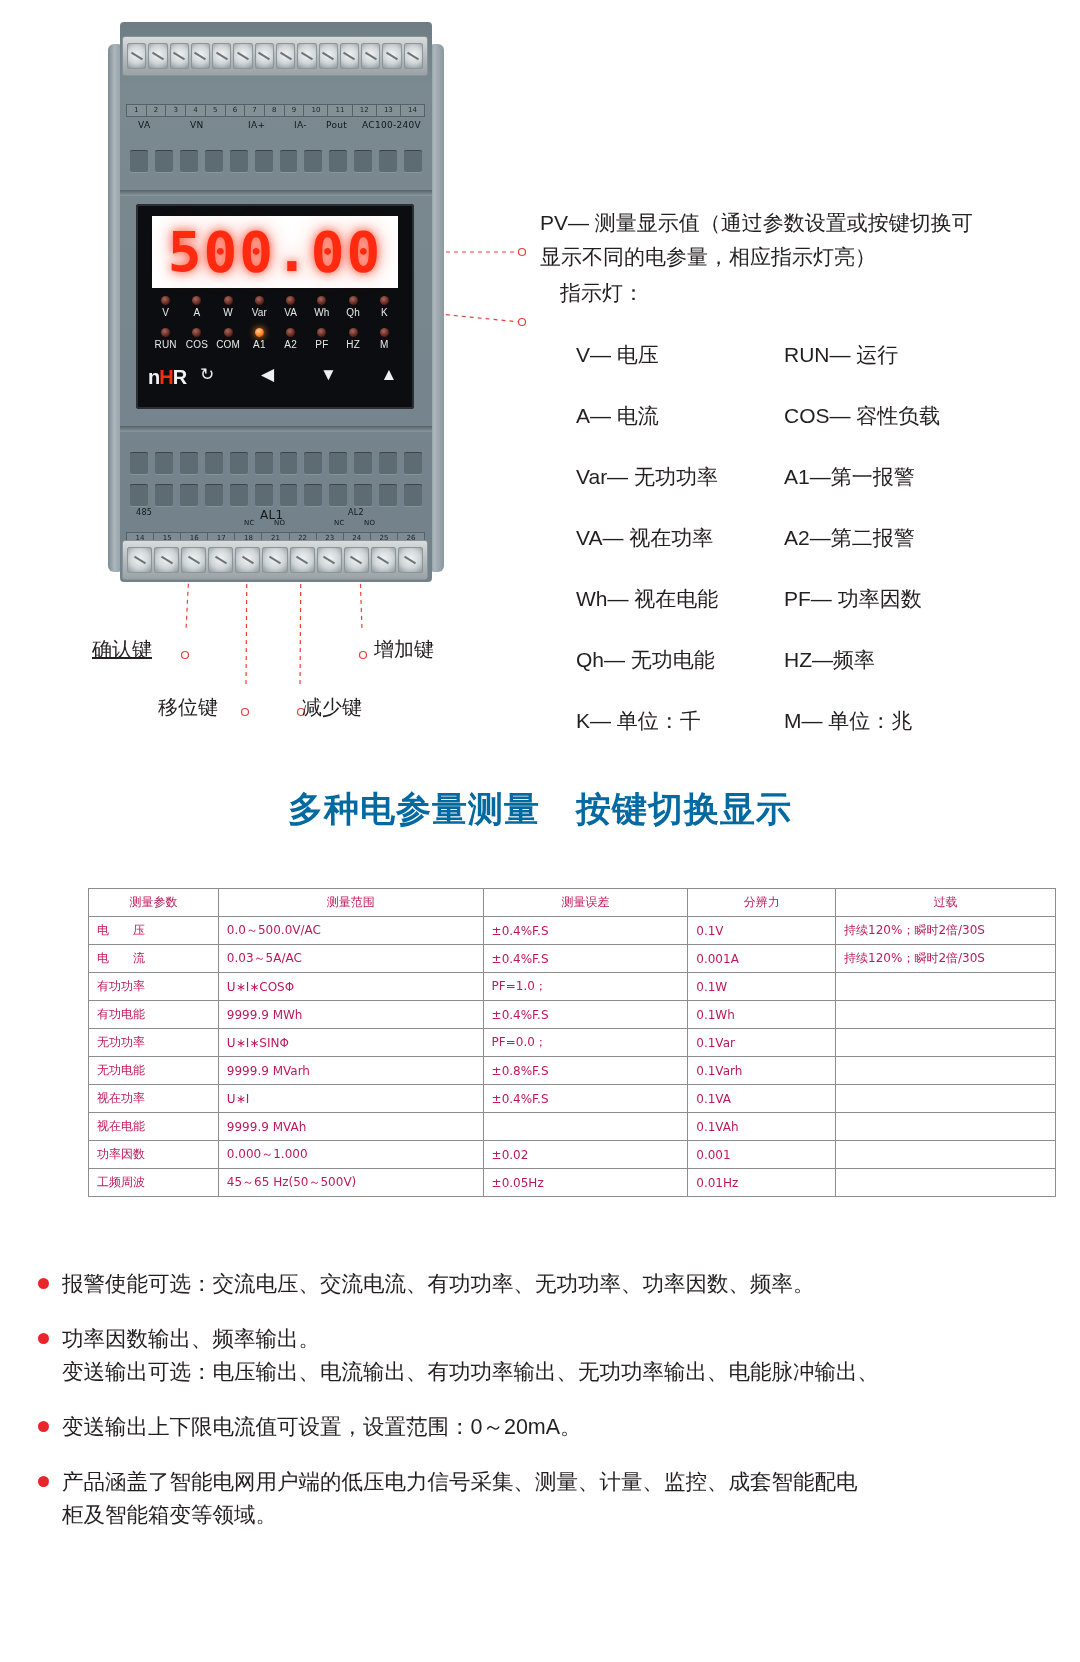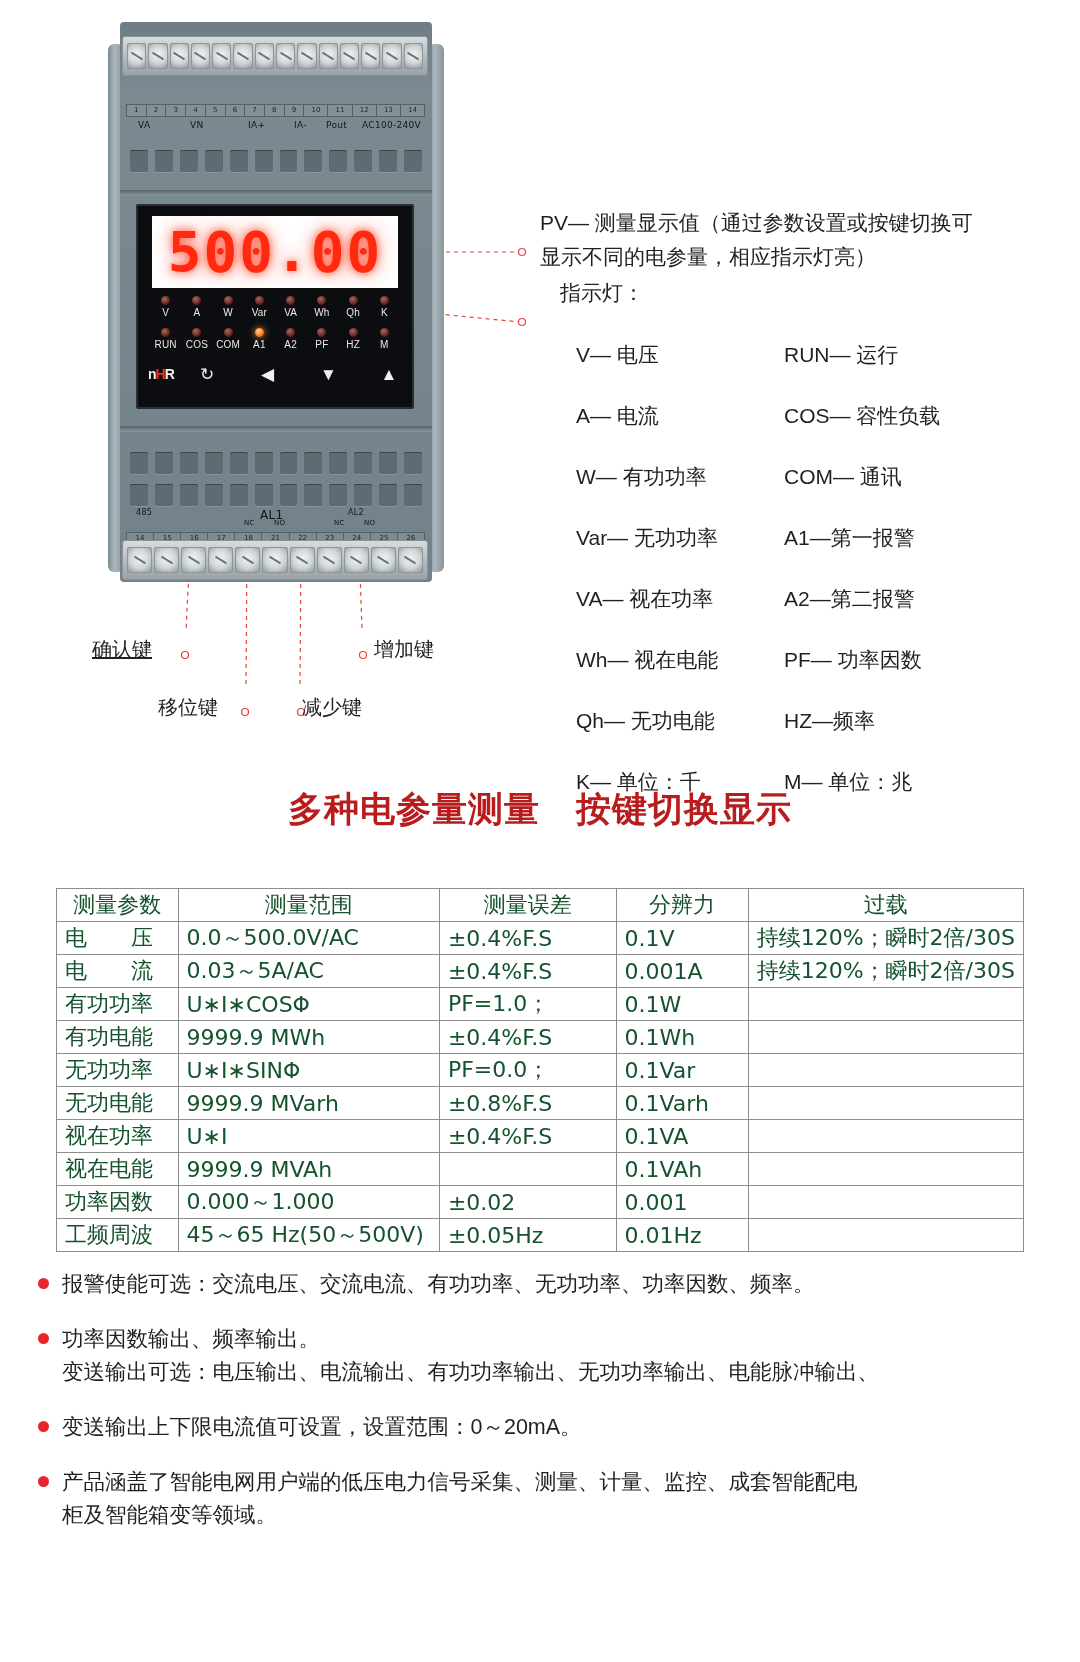--- a/index.html
+++ b/index.html
@@ -212,21 +212,21 @@
     font-family: "Liberation Sans", sans-serif;
     letter-spacing: .2px;
   }
 
   .brand {
     position: absolute;
     left: 12px;
     top: 162px;
     font-family: "Liberation Sans", sans-serif;
     font-weight: bold;
-    font-size: 14px;
+    font-size: 20px;
     color: #f2f2f2;
     letter-spacing: -1px;
   }
   .brand em {
     font-style: normal;
     color: #ff2a10;
   }
 
   .keys {
     position: absolute;
@@ -290,36 +290,37 @@
 
   
   .headline {
     position: absolute;
     left: 0; top: 786px;
     width: 1080px;
     text-align: center;
     font-size: 35px;
     font-weight: bold;
     letter-spacing: 1px;
-    color: #b91c1c;
+    color: #0369a1;
   }
 
   
   .spec-wrap {
     position: absolute;
     left: 56px;
     top: 888px;
     width: 968px;
   }
   table.spec {
     border-collapse: collapse;
     width: 968px;
-    font-size: 22px;
-    color: #14532d;
+    font-size: 12px;
+    color: #be185d;
     font-family: "DejaVu Sans", sans-serif;
+    margin-left: 32px;
   }
   table.spec th, table.spec td {
     border: 1px solid #8d8d8d;
     height: 28px;
     padding: 1px 8px;
     font-weight: normal;
     text-align: left;
     white-space: nowrap;
   }
   table.spec th { text-align: center; }
@@ -601,24 +602,20 @@
     <div class="ind-table">
       <div class="r">
         <div class="c1">V— 电压</div>
         <div class="c2">RUN— 运行</div>
       </div>
       <div class="r">
         <div class="c1">A— 电流</div>
         <div class="c2">COS— 容性负载</div>
       </div>
       <div class="r">
-        <div class="c1">W— 有功功率</div>
-        <div class="c2">COM— 通讯</div>
-      </div>
-      <div class="r">
         <div class="c1">Var— 无功功率</div>
         <div class="c2">A1—第一报警</div>
       </div>
       <div class="r">
         <div class="c1">VA— 视在功率</div>
         <div class="c2">A2—第二报警</div>
       </div>
       <div class="r">
         <div class="c1">Wh— 视在电能</div>
         <div class="c2">PF— 功率因数</div>

